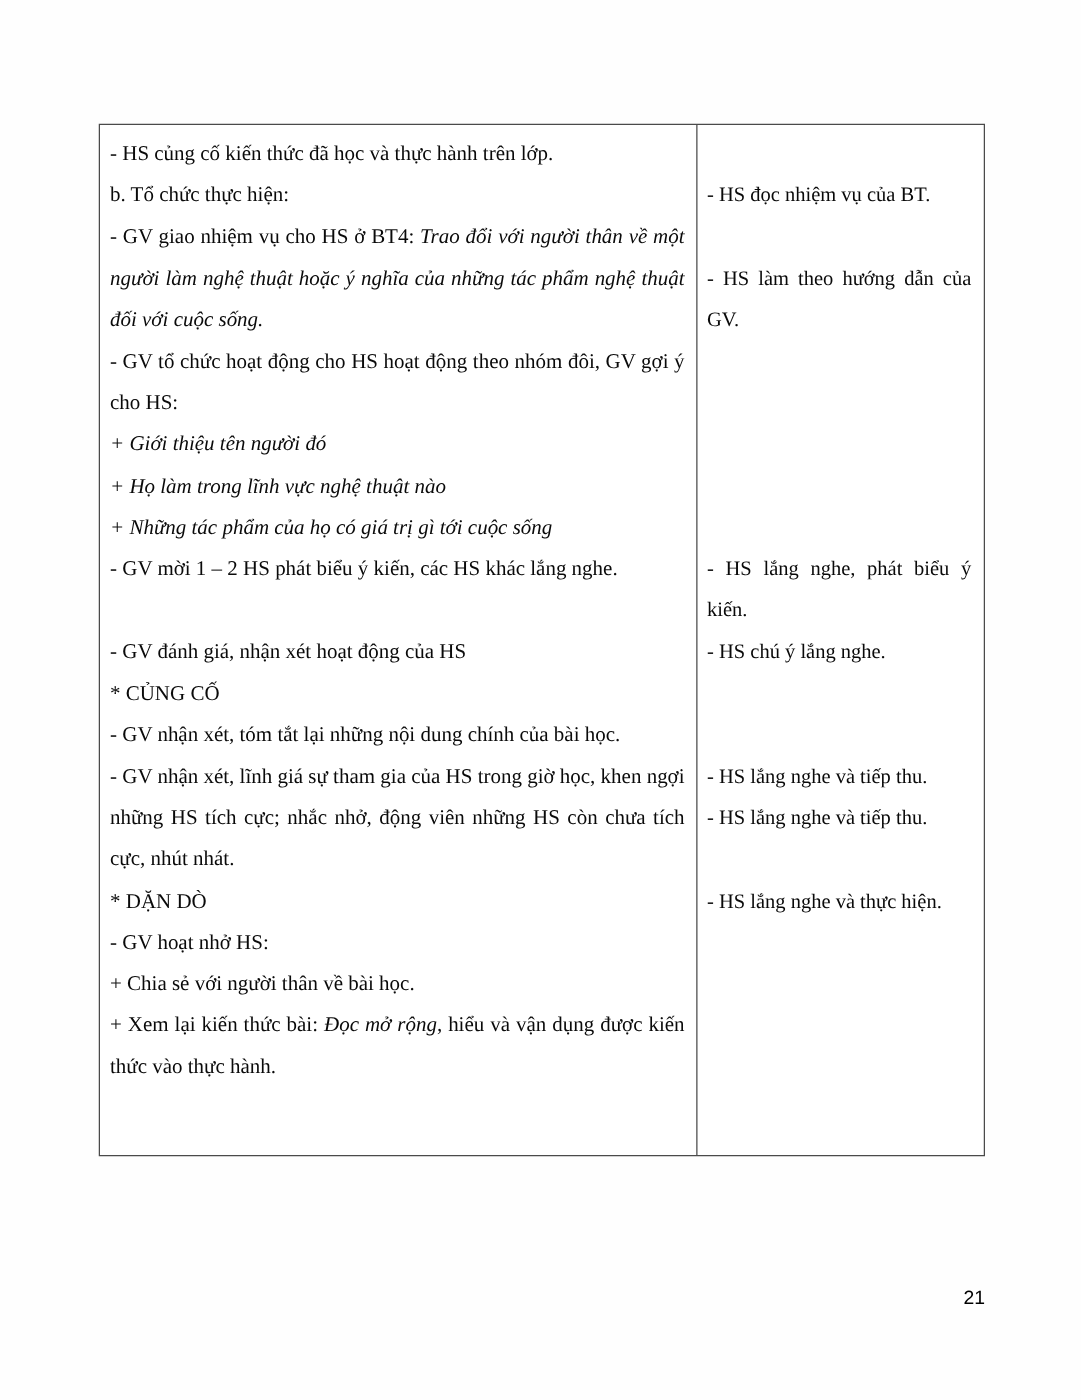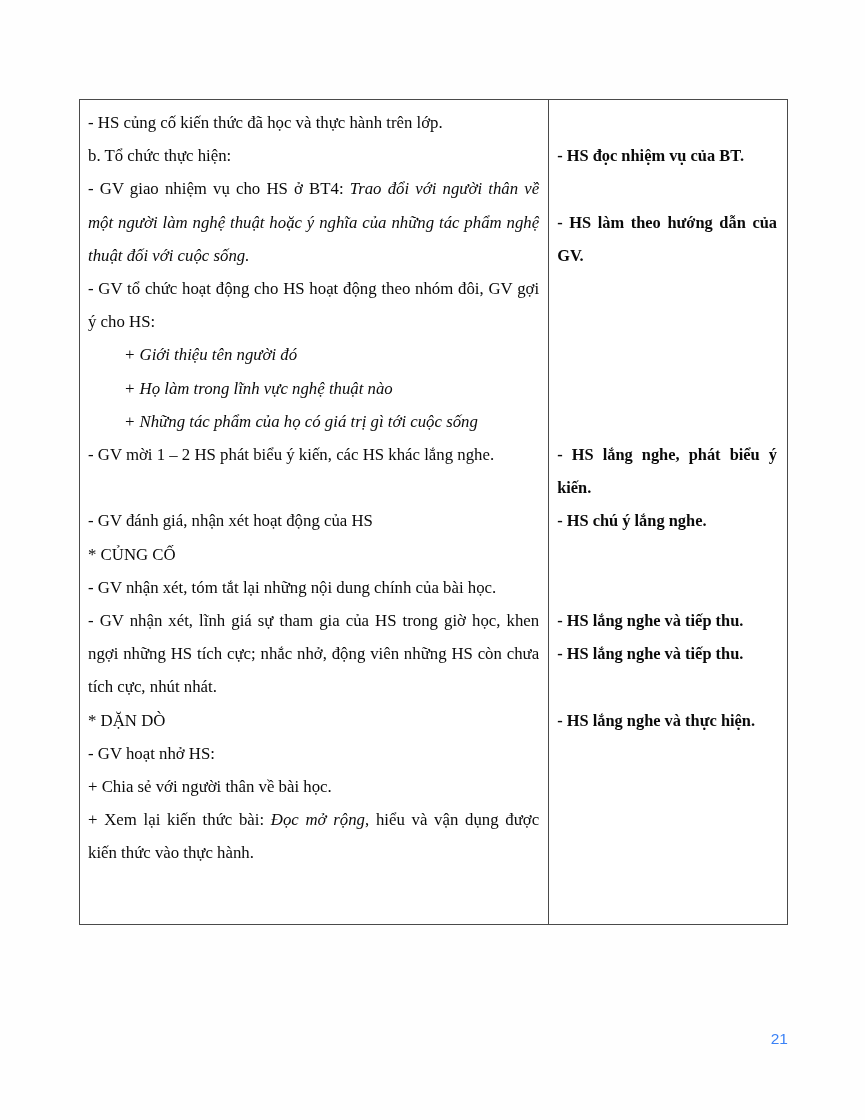--- a/index.html
+++ b/index.html
@@ -44,53 +44,52 @@
 
   #col-teacher {
     width: 501px;          
     border-right: 1.5px solid #4a4a4a;
     padding: 6px 9px 0 8px;
   }
 
   #col-student {
     flex: 1 1 auto;
     padding: 6px 10px 0 8px;
-    font-weight: bold;
   }
 
   
   .p {
     margin: 0;
     font-size: 16.6px;
     line-height: 33.2px;
     text-align: justify;
     text-justify: inter-word;
     -webkit-hyphens: none;
     hyphens: none;
   }
   #col-teacher .p { font-size: 16.8px; }
   #col-student .p { font-size: 16.4px; line-height: 33.2px; }
 
   .p.bold   { font-weight: normal; }
-  .p.italic { font-style: italic; margin-left: 36px; }
+  .p.italic { font-style: italic; }
   .p .it    { font-style: italic; }
 
   
   .spacer { display: block; }
 
   
   #page-number {
     position: absolute;
     left: 0;
     top: 1030px;
     width: 788px;
     text-align: right;
     font-size: 15.5px;
     font-family: "Liberation Sans", sans-serif;
-    color: #3b82f6;
+    color: #000000;
   }
 </style>
 </head>
 <body>
 
 <div id="page-sheet">
 
   <div id="lesson-table">
 
     <div class="tcell" id="col-teacher">

